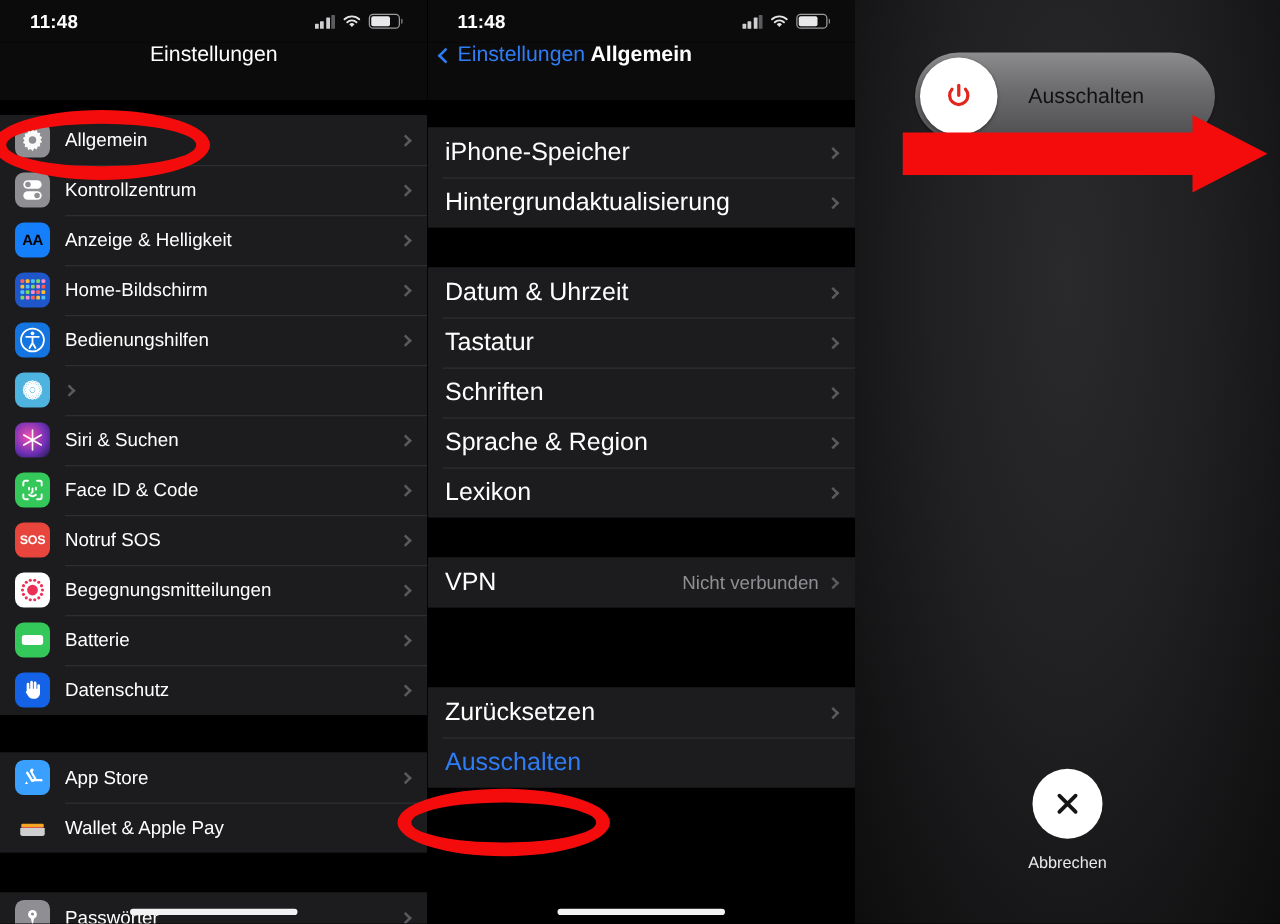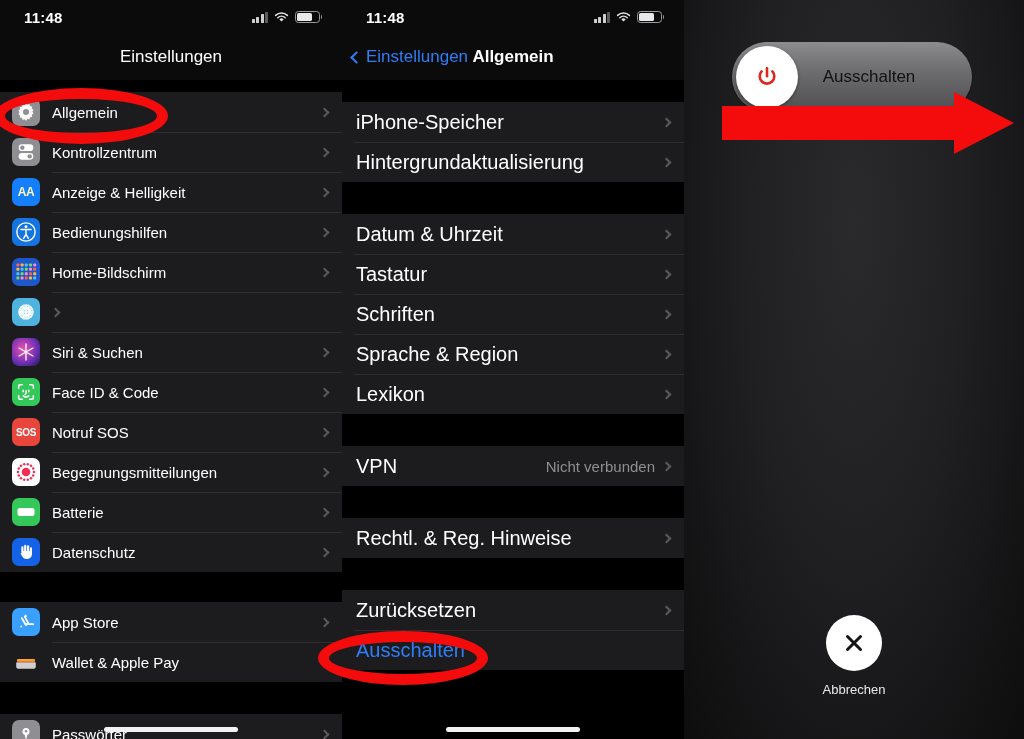--- a/index.html
+++ b/index.html
@@ -34,21 +34,21 @@
   .sig i:nth-child(4){height:11px;background:#5c5c5e;}
   .wifi{position:relative;width:15px;height:11px;}
   .wifi svg{display:block;}
   .batt{position:relative;width:25px;height:12px;border:1.4px solid #9b9b9d;
         border-radius:3.5px;padding:1.4px;}
   .batt::after{content:"";position:absolute;right:-3.4px;top:3.4px;width:1.8px;height:4px;
         background:#8a8a8c;border-radius:0 1px 1px 0;}
   .batt .fill{height:100%;background:#e8e8ea;border-radius:1.6px;}
 
   
-  .navbar{height:46px;display:flex;align-items:center;position:relative;background:#0b0b0c;}
+  .navbar{height:46px;display:flex;position:relative;background:#0b0b0c;}
   .nav-title{width:100%;text-align:center;color:#fff;font-size:17px;font-weight:400;}
   .nav-back{position:absolute;left:10px;display:flex;align-items:center;gap:3px;
             color:#2f7df6;font-size:17px;cursor:pointer;}
   .nav-chev{display:inline-block;width:9px;height:9px;border-left:2.4px solid #2f7df6;
             border-bottom:2.4px solid #2f7df6;transform:rotate(45deg);margin-right:2px;}
   .nav-title-inline{position:absolute;left:0;right:0;text-align:center;color:#fff;
                     font-size:17px;font-weight:700;pointer-events:none;}
 
   
   .scroll{height:659px;overflow:hidden;background:#000;}
@@ -169,34 +169,23 @@
                 <circle cx="8" cy="7.25" r="2.4" fill="#8e8e93"></circle>
                 <rect x="4" y="13" width="16" height="7.5" rx="3.75" fill="#fff"></rect>
                 <circle cx="16" cy="16.75" r="2.4" fill="#8e8e93"></circle>
               </svg>
             </div>
             <div class="row-label">Kontrollzentrum</div>
             <div class="chev"></div>
           </div>
           <div class="row">
             <div class="row-icon ic-aa">
-              <span style="font-size:12px;font-weight:700;color:#fef9c3;letter-spacing:-.5px">AA</span>
+              <span style="font-size:12px;font-weight:700;color:#000000;letter-spacing:-.5px">AA</span>
             </div>
             <div class="row-label">Anzeige &amp; Helligkeit</div>
-            <div class="chev"></div>
-          </div>
-          <div class="row">
-            <div class="row-icon ic-acc">
-              <svg width="22" height="22" viewBox="0 0 24 24">
-                <circle cx="12" cy="12" r="10" fill="none" stroke="#fff" stroke-width="1.5"></circle>
-                <circle cx="12" cy="6.2" r="1.6" fill="#fff"></circle>
-                <path d="M6.5 9.2h11M12 9.2v5.4M12 14.6l-2.6 4.4M12 14.6l2.6 4.4" stroke="#fff" stroke-width="1.6" stroke-linecap="round" fill="none"></path>
-              </svg>
-            </div>
-            <div class="row-label">Bedienungshilfen</div>
             <div class="chev"></div>
           </div>
           <div class="row">
             <div class="row-icon ic-home">
               <svg width="24" height="24" viewBox="0 0 24 24">
                 <g>
                   <rect x="2.4" y="3.4" width="3" height="3" rx="0.8" fill="#ff5f57"></rect>
                   <rect x="6.6" y="3.4" width="3" height="3" rx="0.8" fill="#ffbd2e"></rect>
                   <rect x="10.8" y="3.4" width="3" height="3" rx="0.8" fill="#4fc3f7"></rect>
                   <rect x="15.000000000000002" y="3.4" width="3" height="3" rx="0.8" fill="#7ed957"></rect>
@@ -216,20 +205,31 @@
                   <rect x="10.8" y="16.6" width="3" height="3" rx="0.8" fill="#ff5f57"></rect>
                   <rect x="15.000000000000002" y="16.6" width="3" height="3" rx="0.8" fill="#ffbd2e"></rect>
                   <rect x="19.2" y="16.6" width="3" height="3" rx="0.8" fill="#4fc3f7"></rect>
                 </g>
               </svg>
             </div>
             <div class="row-label">Home-Bildschirm</div>
             <div class="chev"></div>
           </div>
           <div class="row">
+            <div class="row-icon ic-acc">
+              <svg width="22" height="22" viewBox="0 0 24 24">
+                <circle cx="12" cy="12" r="10" fill="none" stroke="#fff" stroke-width="1.5"></circle>
+                <circle cx="12" cy="6.2" r="1.6" fill="#fff"></circle>
+                <path d="M6.5 9.2h11M12 9.2v5.4M12 14.6l-2.6 4.4M12 14.6l2.6 4.4" stroke="#fff" stroke-width="1.6" stroke-linecap="round" fill="none"></path>
+              </svg>
+            </div>
+            <div class="row-label">Bedienungshilfen</div>
+            <div class="chev"></div>
+          </div>
+          <div class="row">
             <div class="row-icon ic-wall">
               <svg width="22" height="22" viewBox="0 0 24 24">
                 <g fill="none" stroke="#fff" stroke-width="1.1">
                   <ellipse cx="12" cy="12" rx="3.2" ry="8" transform="rotate(0 12 12)"></ellipse>
                   <ellipse cx="12" cy="12" rx="3.2" ry="8" transform="rotate(22.5 12 12)"></ellipse>
                   <ellipse cx="12" cy="12" rx="3.2" ry="8" transform="rotate(45 12 12)"></ellipse>
                   <ellipse cx="12" cy="12" rx="3.2" ry="8" transform="rotate(67.5 12 12)"></ellipse>
                   <ellipse cx="12" cy="12" rx="3.2" ry="8" transform="rotate(90 12 12)"></ellipse>
                   <ellipse cx="12" cy="12" rx="3.2" ry="8" transform="rotate(112.5 12 12)"></ellipse>
                   <ellipse cx="12" cy="12" rx="3.2" ry="8" transform="rotate(135 12 12)"></ellipse>
@@ -424,26 +424,20 @@
         </div>
       <div class="gap" style="height:32px"></div>
       <div class="group" id="mg2">
           <div class="row plain">
             <div class="row-label">VPN</div>
             <div class="row-value">Nicht verbunden</div>
             <div class="chev"></div>
           </div>
         </div>
       <div class="gap" style="height:32px"></div>
-      <div class="group" id="mg3">
-          <div class="row plain">
-            <div class="row-label">Rechtl. &amp; Reg. Hinweise</div>
-            <div class="chev"></div>
-          </div>
-        </div>
       <div class="gap" style="height:32px"></div>
       <div class="group" id="mg4">
           <div class="row plain">
             <div class="row-label">Zurücksetzen</div>
             <div class="chev"></div>
           </div>
           <div class="row plain">
             <div class="row-label blue">Ausschalten</div>
           </div>
         </div>

